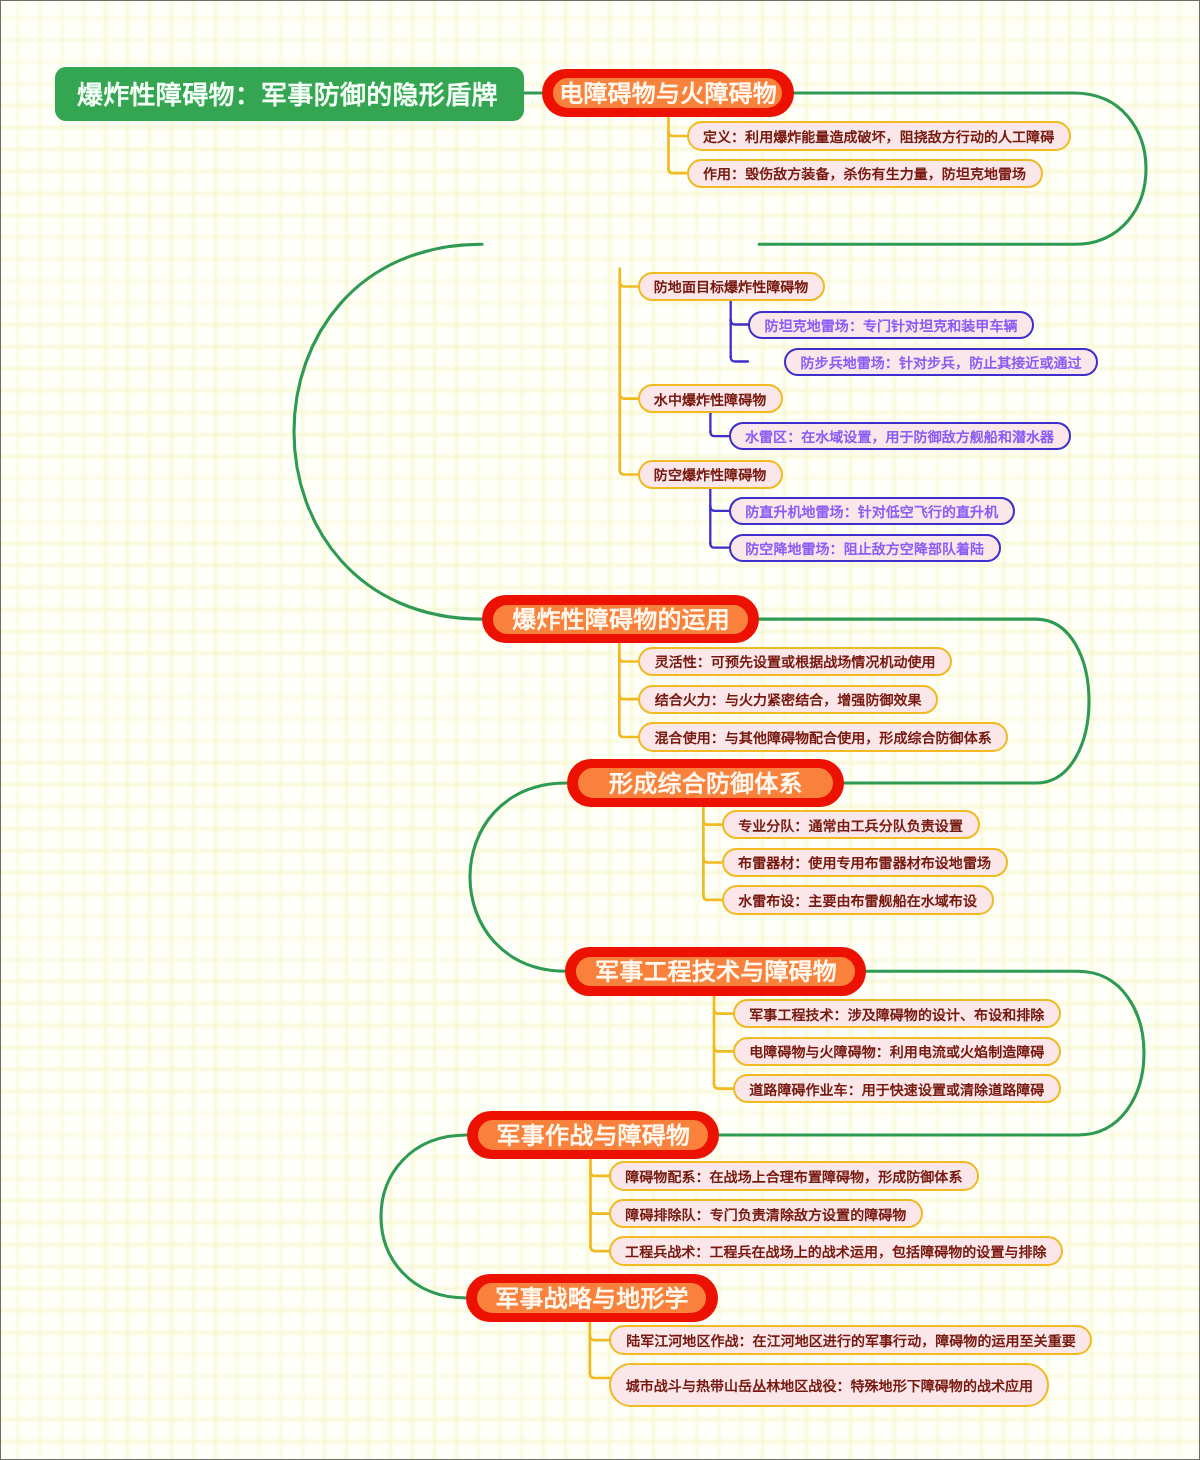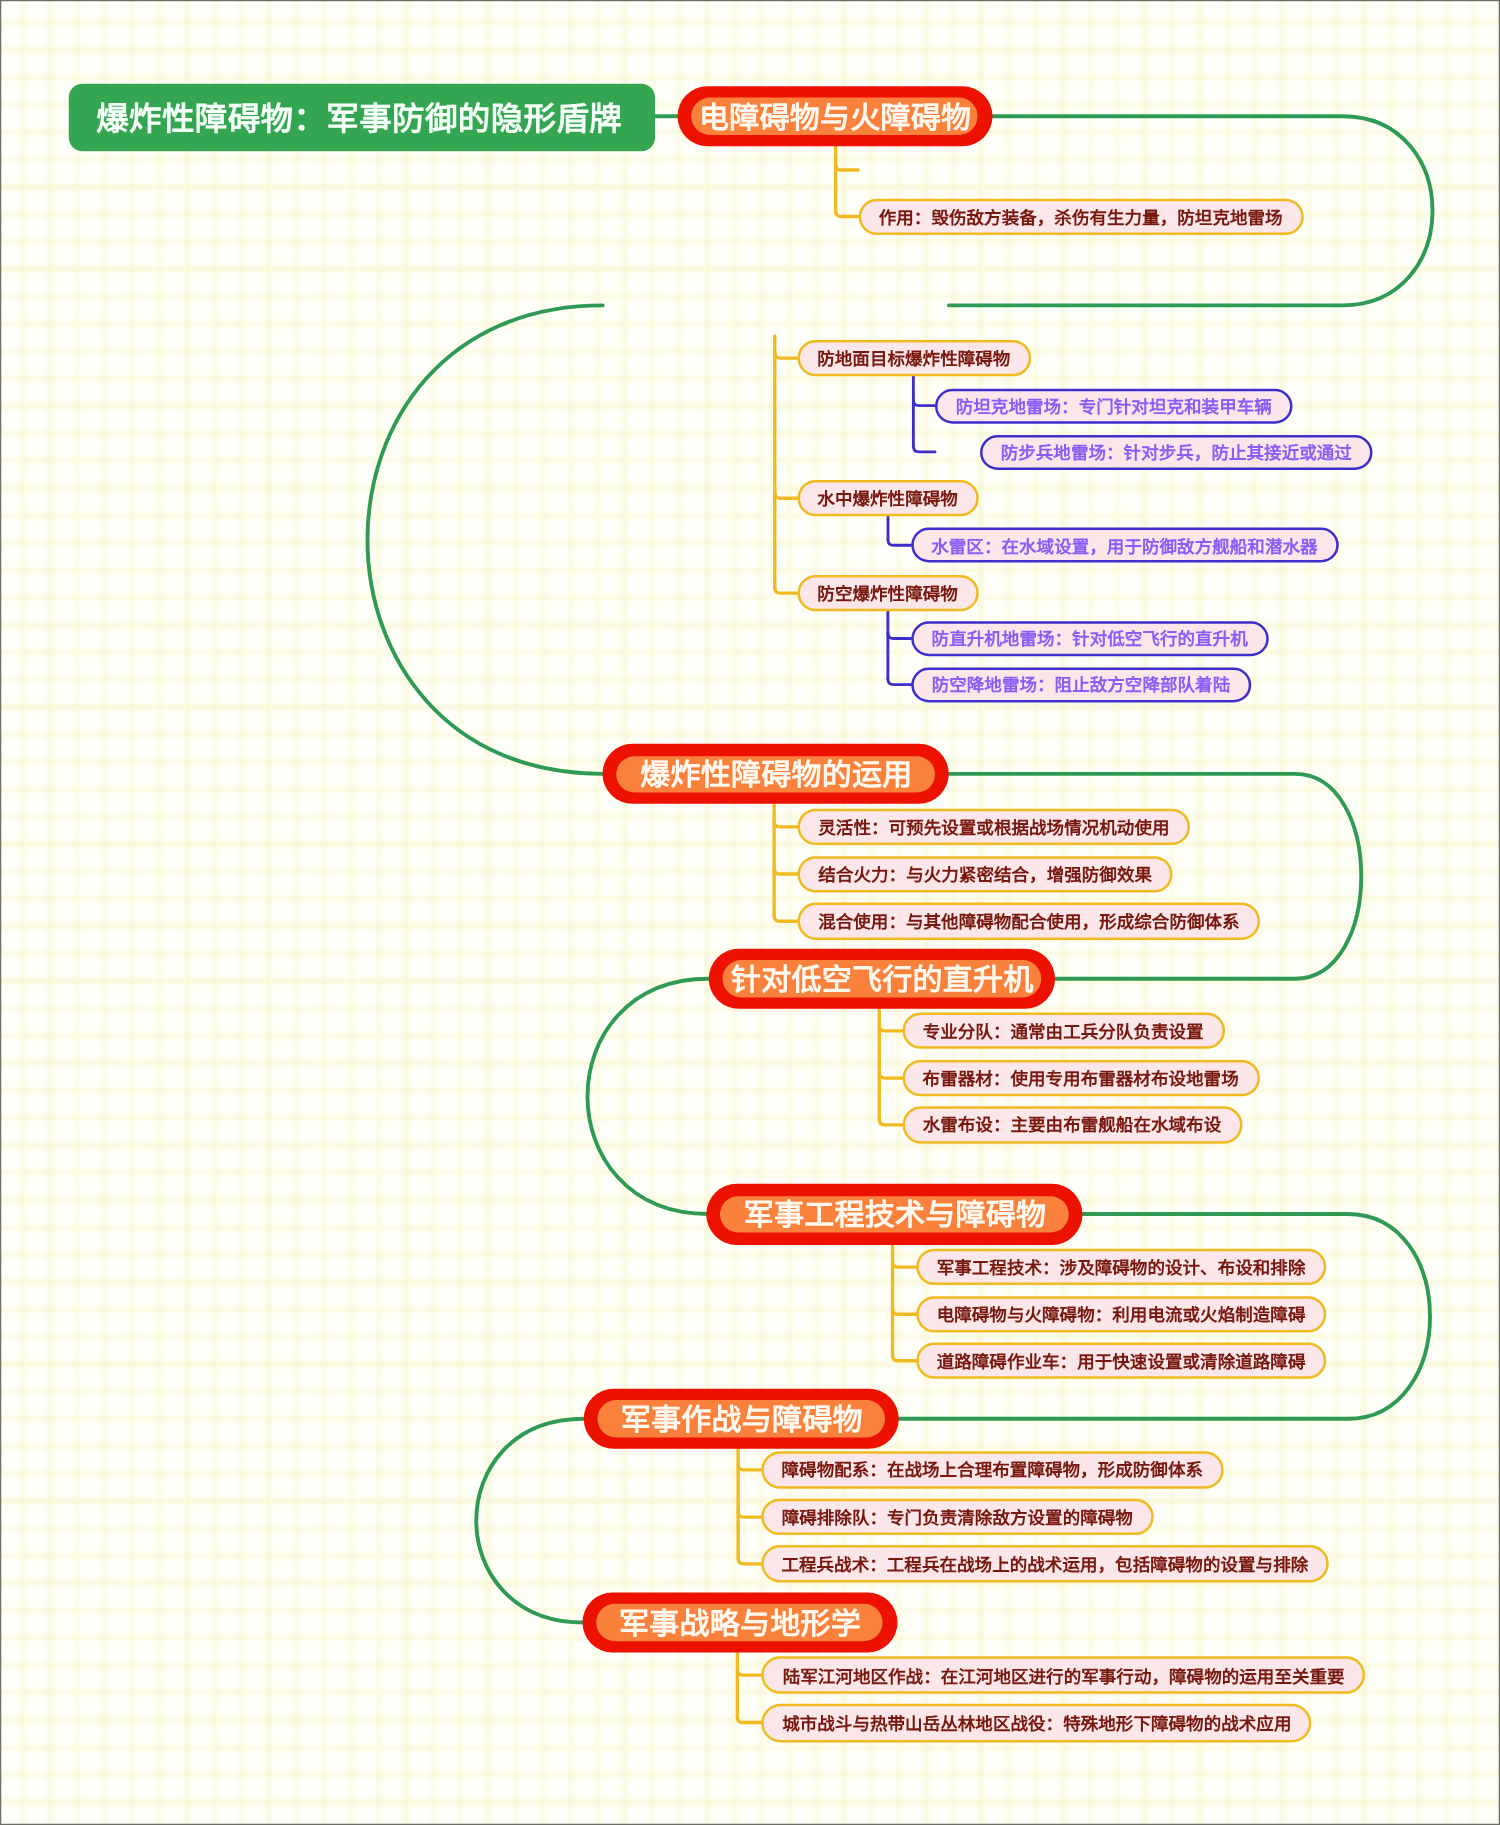--- a/index.html
+++ b/index.html
@@ -83,51 +83,52 @@
       <path d="M 759.1 619.1 L 1036 619.1 C 1106.6666666666667 619.1 1106.6666666666667 783 1036 783 L 843.9 783" fill="none" stroke="#2e9a53" stroke-width="3.1" stroke-linecap="round" stroke-linejoin="round"></path>
       <path d="M 566.9 783 L 566.9 783 C 437.70000000000005 783 437.70000000000005 971.2 566.9 971.2 L 565 971.2" fill="none" stroke="#2e9a53" stroke-width="3.1" stroke-linecap="round" stroke-linejoin="round"></path>
       <path d="M 866 971.2 L 1078 971.2 C 1166 971.2 1166 1135 1078 1135 L 718.9 1135" fill="none" stroke="#2e9a53" stroke-width="3.1" stroke-linecap="round" stroke-linejoin="round"></path>
       <path d="M 466.9 1135 L 466.9 1135 C 352.3666666666667 1135 352.3666666666667 1298 466.9 1298 L 465.5 1298" fill="none" stroke="#2e9a53" stroke-width="3.1" stroke-linecap="round" stroke-linejoin="round"></path>
     </svg>
   <div id="frame"></div>
 <div class="node root" style="left: 55.1px; top: 66.5px; width: 469px; height: 54.1px;">爆炸性障碍物：军事防御的隐形盾牌</div>
     <div class="node l1" style="left: 541.6px; top: 68.6px; width: 252px; height: 48.8px;">
       <div class="inner">电障碍物与火障碍物</div>
     </div>
+    <div class="node l2" style="left: 686.5px; top: 121.3px; width: 384px; height: 29.4px;">定义：利用爆炸能量造成破坏，阻挠敌方行动的人工障碍</div>
     <div class="node l2" style="left: 686.5px; top: 158.5px; width: 356px; height: 29.4px;">作用：毁伤敌方装备，杀伤有生力量，防坦克地雷场</div>
     <div class="node l2" style="left: 637.5px; top: 271.8px; width: 187px; height: 29.4px;">防地面目标爆炸性障碍物</div>
     <div class="node l3" style="left: 748px; top: 310.5px; width: 286px; height: 28px;">防坦克地雷场：专门针对坦克和装甲车辆</div>
     <div class="node l3" style="left: 784px; top: 347.5px; width: 314px; height: 28px;">防步兵地雷场：针对步兵，防止其接近或通过</div>
     <div class="node l2" style="left: 637.5px; top: 383.9px; width: 145px; height: 29.4px;">水中爆炸性障碍物</div>
     <div class="node l3" style="left: 728.5px; top: 422.2px; width: 342px; height: 28px;">水雷区：在水域设置，用于防御敌方舰船和潜水器</div>
     <div class="node l2" style="left: 637.5px; top: 459.8px; width: 145px; height: 29.4px;">防空爆炸性障碍物</div>
     <div class="node l3" style="left: 728.7px; top: 496.8px; width: 286px; height: 28px;">防直升机地雷场：针对低空飞行的直升机</div>
     <div class="node l3" style="left: 728.7px; top: 533.7px; width: 272px; height: 28px;">防空降地雷场：阻止敌方空降部队着陆</div>
     <div class="node l1" style="left: 482.1px; top: 594.7px; width: 277px; height: 48.8px;">
       <div class="inner">爆炸性障碍物的运用</div>
     </div>
     <div class="node l2" style="left: 638.1px; top: 646.8px; width: 314px; height: 29.4px;">灵活性：可预先设置或根据战场情况机动使用</div>
     <div class="node l2" style="left: 638.1px; top: 684.5px; width: 300px; height: 29.4px;">结合火力：与火力紧密结合，增强防御效果</div>
     <div class="node l2" style="left: 638.1px; top: 722.3px; width: 370px; height: 29.4px;">混合使用：与其他障碍物配合使用，形成综合防御体系</div>
     <div class="node l1" style="left: 566.9px; top: 758.6px; width: 277px; height: 48.8px;">
-      <div class="inner">针对低空飞行的直升机</div>
+      <div class="inner">形成综合防御体系</div>
     </div>
     <div class="node l2" style="left: 721.5px; top: 810px; width: 258px; height: 29.4px;">专业分队：通常由工兵分队负责设置</div>
     <div class="node l2" style="left: 721.5px; top: 847.8px; width: 286px; height: 29.4px;">布雷器材：使用专用布雷器材布设地雷场</div>
     <div class="node l2" style="left: 721.5px; top: 885.2px; width: 272px; height: 29.4px;">水雷布设：主要由布雷舰船在水域布设</div>
     <div class="node l1" style="left: 565px; top: 946.8px; width: 301px; height: 48.8px;">
       <div class="inner">军事工程技术与障碍物</div>
     </div>
     <div class="node l2" style="left: 732.8px; top: 999px; width: 328px; height: 29.4px;">军事工程技术：涉及障碍物的设计、布设和排除</div>
     <div class="node l2" style="left: 732.8px; top: 1073.9px; width: 328px; height: 29.4px;">道路障碍作业车：用于快速设置或清除道路障碍</div>
     <div class="node l2" style="left: 732.8px; top: 1036.7px; width: 328px; height: 29.4px;">电障碍物与火障碍物：利用电流或火焰制造障碍</div>
     <div class="node l1" style="left: 466.9px; top: 1110.6px; width: 252px; height: 48.8px;">
       <div class="inner">军事作战与障碍物</div>
     </div>
     <div class="node l2" style="left: 608.8px; top: 1161.2px; width: 370px; height: 29.4px;">障碍物配系：在战场上合理布置障碍物，形成防御体系</div>
     <div class="node l2" style="left: 608.8px; top: 1199px; width: 314px; height: 29.4px;">障碍排除队：专门负责清除敌方设置的障碍物</div>
     <div class="node l2" style="left: 608.8px; top: 1236.4px; width: 454px; height: 29.4px;">工程兵战术：工程兵在战场上的战术运用，包括障碍物的设置与排除</div>
     <div class="node l1" style="left: 465.5px; top: 1273.6px; width: 252px; height: 48.8px;">
       <div class="inner">军事战略与地形学</div>
     </div>
     <div class="node l2" style="left: 609.4px; top: 1325.4px; width: 483px; height: 29.4px;">陆军江河地区作战：在江河地区进行的军事行动，障碍物的运用至关重要</div>
-    <div class="node l2" style="left: 609.4px; top: 1363.3px; width: 440px; height: 31px;">城市战斗与热带山岳丛林地区战役：特殊地形下障碍物的战术应用</div>
+    <div class="node l2" style="left: 609.4px; top: 1363.3px; width: 440px; height: 44px;">城市战斗与热带山岳丛林地区战役：特殊地形下障碍物的战术应用</div>
   </div>
 
 </body></html>

